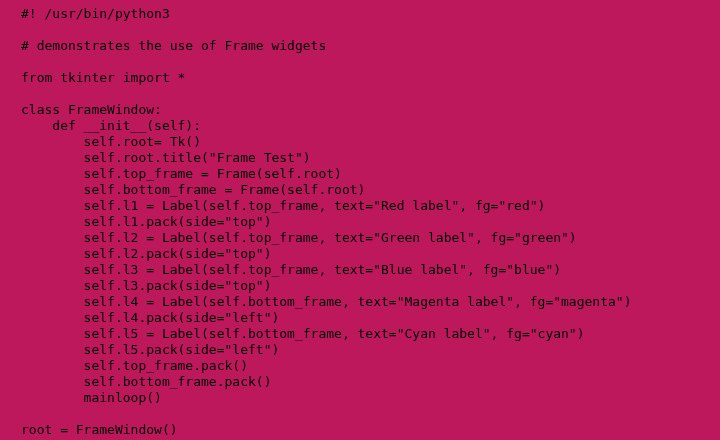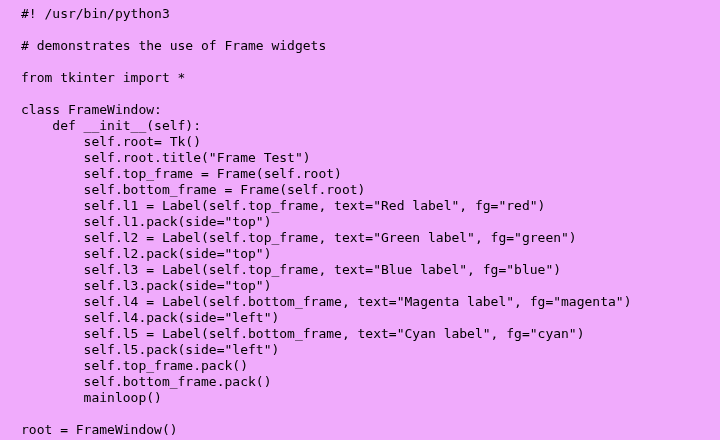--- a/index.html
+++ b/index.html
@@ -9,21 +9,21 @@
   }
   body {
     width: 720px;
     height: 440px;
     overflow: hidden;
   }
   .code-page {
     width: 720px;
     height: 440px;
     box-sizing: border-box;
-    background: #f0abfc;
+    background: #be185d;
   }
   .code {
     margin: 0;
     padding: 6px 0 0 21px;
     font-family: "DejaVu Sans Mono", "Liberation Mono", monospace;
     font-size: 13px;
     line-height: 16px;
     color: #000000;
   }
   .code-line {

